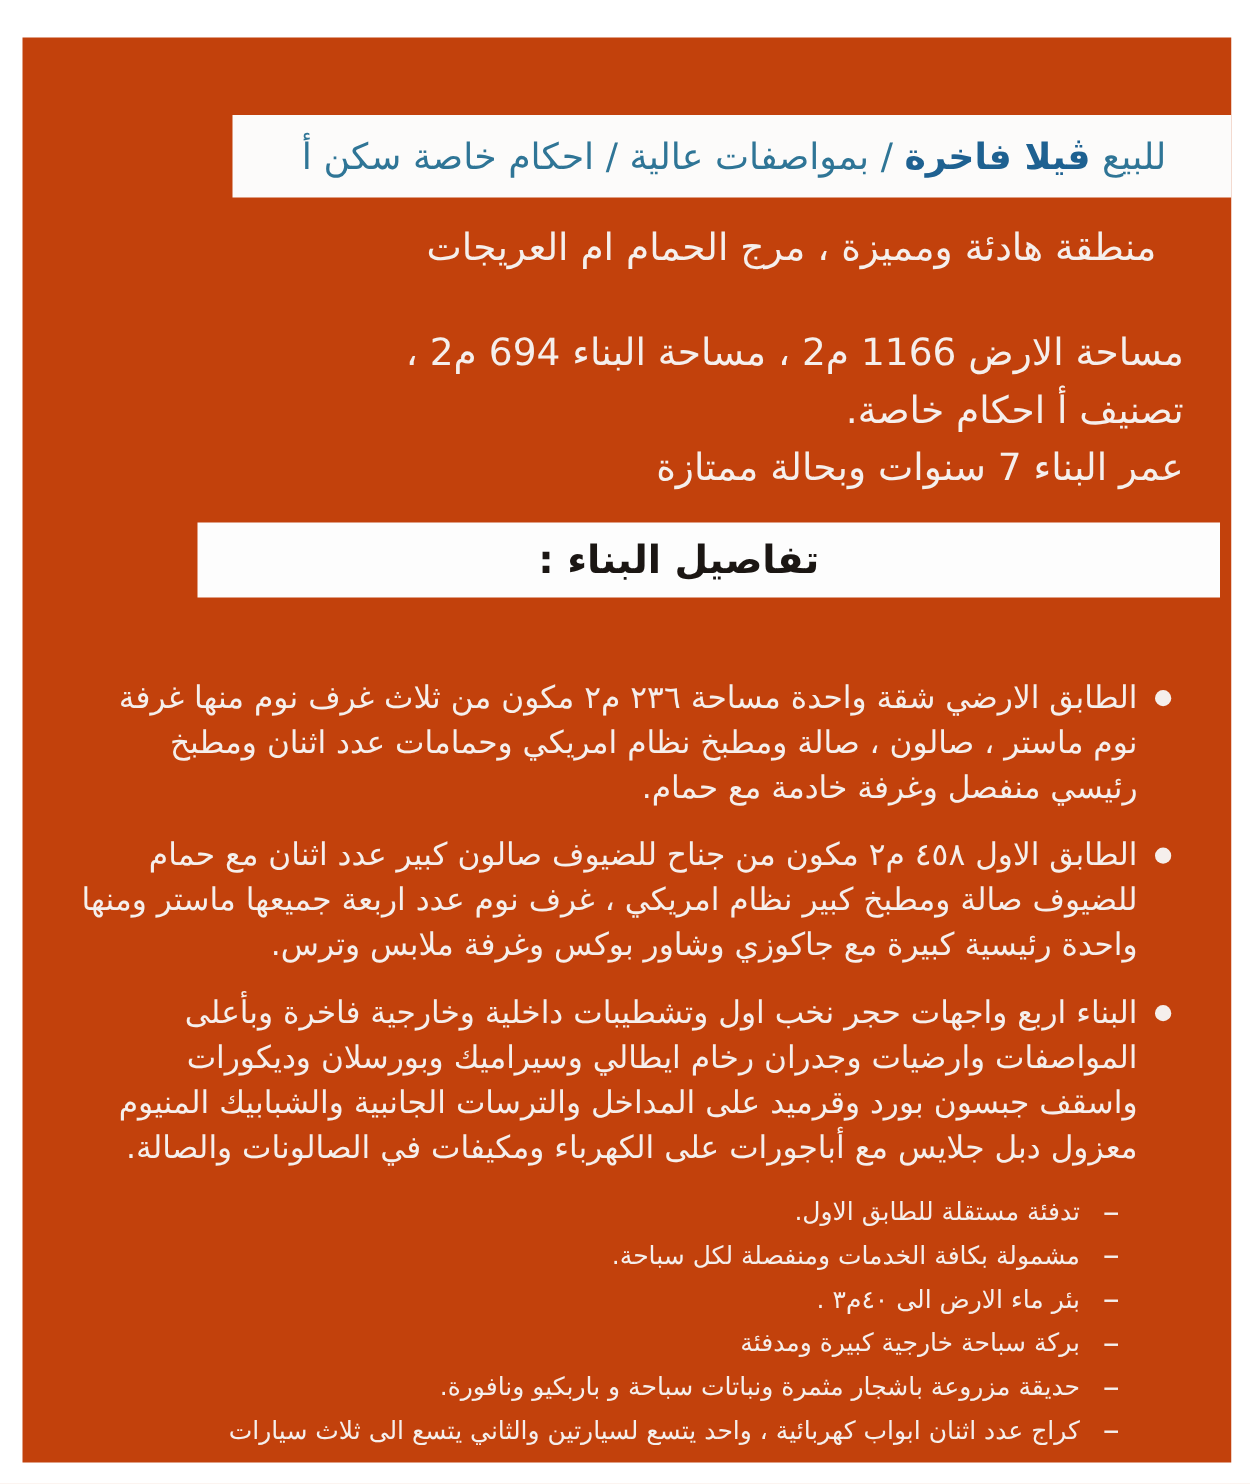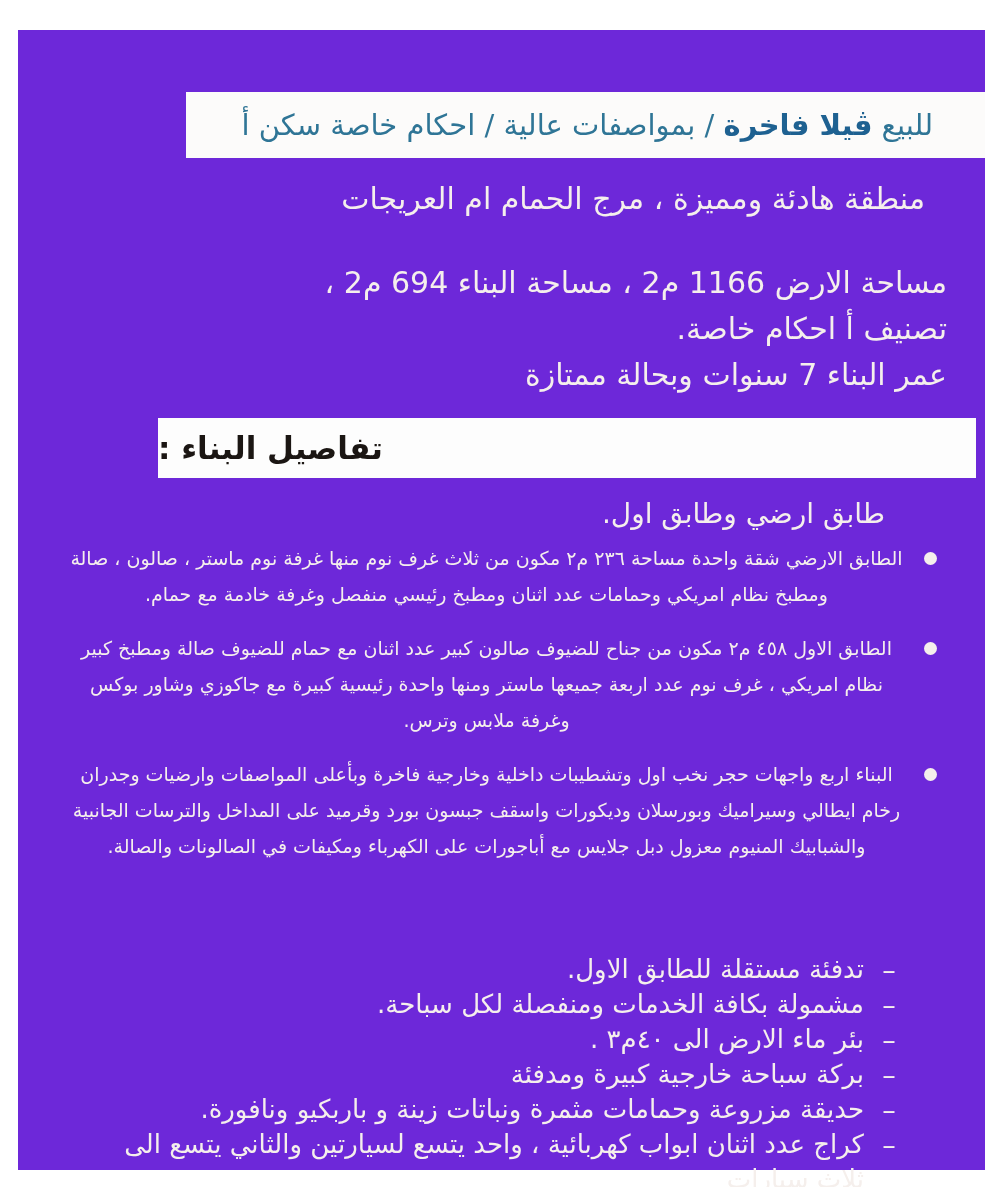--- a/index.html
+++ b/index.html
@@ -12,21 +12,21 @@
     width:1000px;
     height:1187px;
     background:#ffffff;
     overflow:hidden;
     direction:rtl;
   }
   .frame {
     position:absolute;
     left:18px; top:30px;
     width:967px; height:1140px;
-    background:#6d28d9;
+    background:#c2410c;
   }
   
   .header-box {
     position:absolute;
     left:168px; top:62px; right:0;
     height:66px;
     background:#fcfbfa;
     direction:rtl;
     text-align:right;
     padding-right:52px;
@@ -58,21 +58,21 @@
     text-align:right;
     margin-top:16px;
   }
   
   .details-box {
     position:absolute;
     left:140px; top:388px;
     width:818px; height:60px;
     background:#fdfdfd;
     line-height:60px;
-    text-align:left;
+    text-align:center;
     padding-right:48px;
     box-sizing:border-box;
     font-size:31px;
     font-weight:bold;
     color:#1b1613;
     white-space:nowrap;
   }
   .floors {
     position:absolute;
     top:464px; right:100px;
@@ -94,23 +94,23 @@
     flex:none;
     width:13px; height:13px;
     border-radius:50%;
     background:#f5efec;
     margin-top:12px;
     margin-left:14px;
   }
   .bullet-text {
     flex:1;
     color:#f5efec;
-    font-size:19px;
+    font-size:25px;
     line-height:36px;
-    text-align:center;
+    text-align:right;
   }
   
   .features {
     position:absolute;
     top:922px; left:55px; right:85px;
   }
   .feature-item {
     display:flex;
     direction:rtl;
     align-items:flex-start;
@@ -120,21 +120,21 @@
     width:22px;
     color:#f5efec;
     font-size:27px;
     line-height:35px;
     margin-left:14px;
     text-align:center;
   }
   .feature-text {
     flex:1;
     color:#f5efec;
-    font-size:26px;
+    font-size:20px;
     line-height:35px;
     text-align:right;
   }
 </style>
 </head>
 <body>
 
 <div class="page">
   <div class="frame">
 
@@ -147,21 +147,20 @@
     <div class="specs">
       <div>مساحة الارض 1166 م2 ، مساحة البناء 694 م2 ،</div>
       <div>تصنيف أ احكام خاصة.</div>
       <div>عمر البناء 7 سنوات وبحالة ممتازة</div>
     </div>
 
     <div class="details-box">
       <span>تفاصيل البناء :</span>
     </div>
 
-    <div class="floors">طابق ارضي وطابق اول.</div>
 
     <div class="bullets">
       <div class="bullet-item">
         <span class="bullet-dot"></span>
         <div class="bullet-text">الطابق الارضي شقة واحدة مساحة ٢٣٦ م٢ مكون من ثلاث غرف نوم منها غرفة نوم ماستر ، صالون ، صالة ومطبخ نظام امريكي وحمامات عدد اثنان ومطبخ رئيسي منفصل وغرفة خادمة مع حمام.</div>
       </div>
       <div class="bullet-item">
         <span class="bullet-dot"></span>
         <div class="bullet-text">الطابق الاول ٤٥٨ م٢ مكون من جناح للضيوف صالون كبير عدد اثنان مع حمام للضيوف صالة ومطبخ كبير نظام امريكي ، غرف نوم عدد اربعة جميعها ماستر ومنها واحدة رئيسية كبيرة مع جاكوزي وشاور بوكس وغرفة ملابس وترس.</div>
       </div>
@@ -183,21 +182,21 @@
       <div class="feature-item">
         <span class="feature-dash">–</span>
         <div class="feature-text">بئر ماء الارض الى ٤٠م٣ .</div>
       </div>
       <div class="feature-item">
         <span class="feature-dash">–</span>
         <div class="feature-text">بركة سباحة خارجية كبيرة ومدفئة</div>
       </div>
       <div class="feature-item">
         <span class="feature-dash">–</span>
-        <div class="feature-text">حديقة مزروعة وحمامات مثمرة ونباتات زينة و باربكيو ونافورة.</div>
+        <div class="feature-text">حديقة مزروعة باشجار مثمرة ونباتات سباحة و باربكيو ونافورة.</div>
       </div>
       <div class="feature-item">
         <span class="feature-dash">–</span>
         <div class="feature-text">كراج عدد اثنان ابواب كهربائية ، واحد يتسع لسيارتين والثاني يتسع الى ثلاث سيارات</div>
       </div>
     </div>
 
   </div>
 </div>
 

